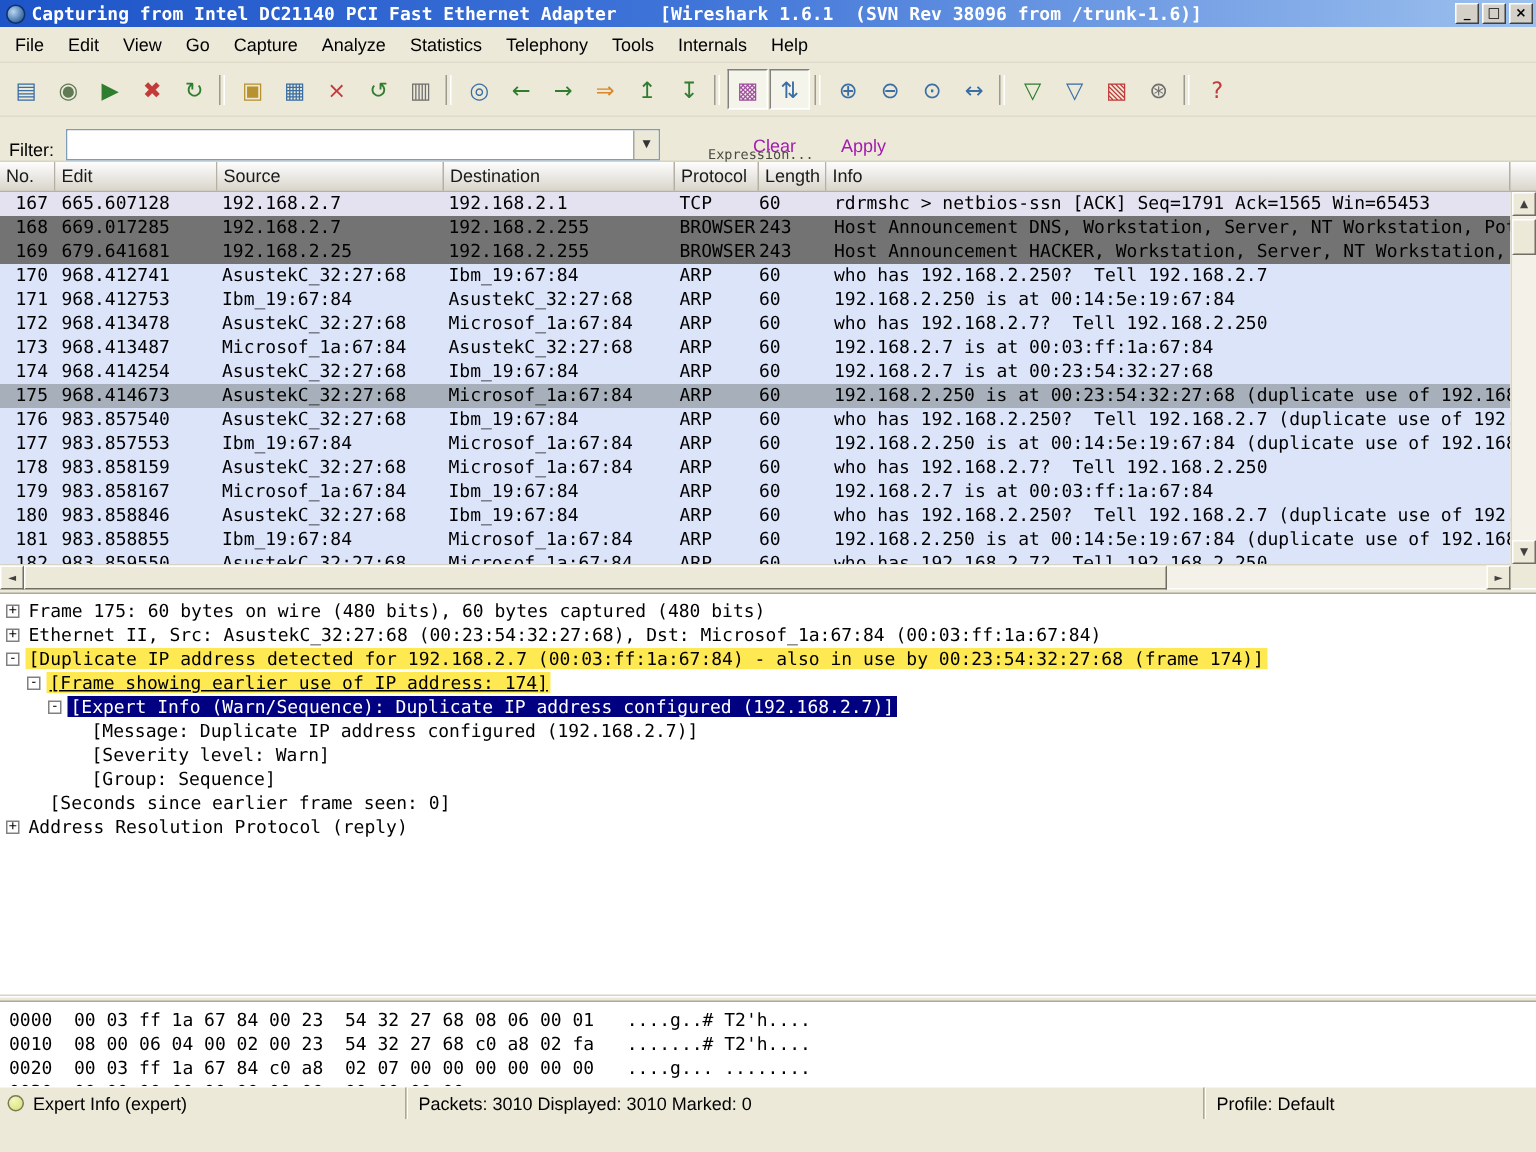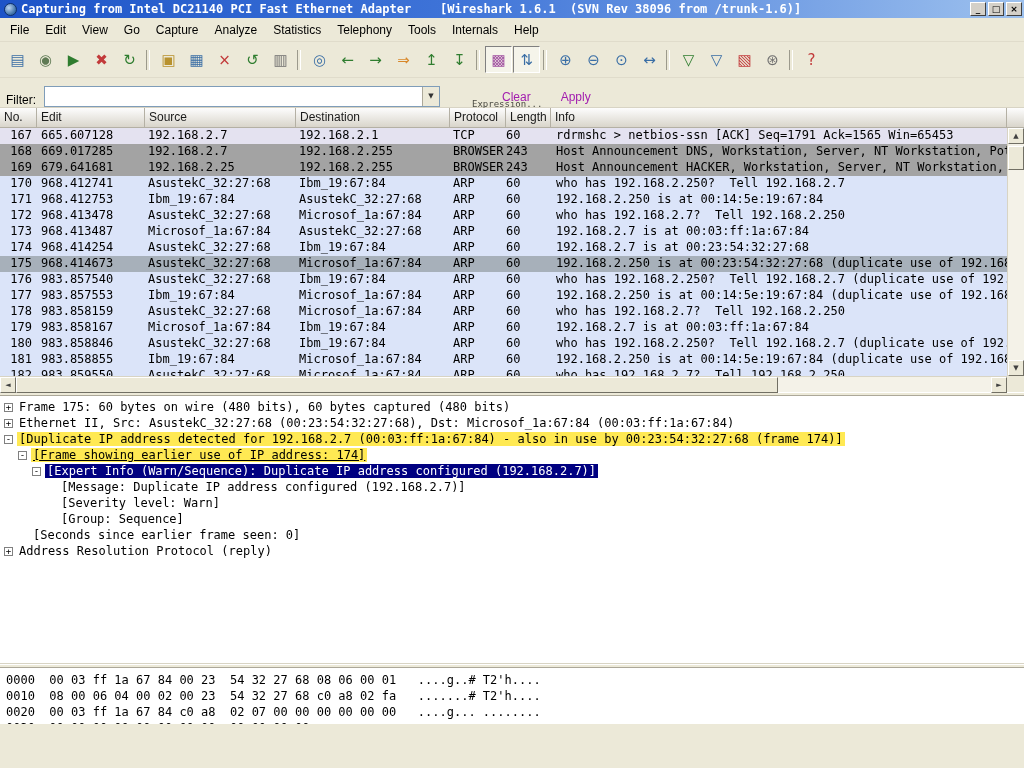--- a/index.html
+++ b/index.html
@@ -49,21 +49,21 @@
   .c-proto { width:56px;  padding-left:3px; }
   .c-len   { width:45px;  text-align:left; padding-right:4px; }
   .c-info  { flex:1; padding-left:5px; }
   .h-cell { font:12px/19px "Liberation Sans",sans-serif; color:#1a1a1a; border-right:1px solid #b4b0a4; text-align:left; padding:0 0 0 4px; background:linear-gradient(#fdfdfd,#d9d5cb); }
   .h-stub { width:17px; flex-shrink:0; }
 
   .rows-viewport { height:248px; position:relative; background:#fff; overflow:hidden; flex-shrink:0; }
   .p-rows { margin-right:17px; overflow:hidden; height:248px; }
   .p-row { display:flex; height:16px; line-height:16px; font:12px "DejaVu Sans Mono",monospace; color:#000; }
   .row-tcp      { background:#e4e2f0; }
-  .row-browser  { background:#a3a3a3; }
+  .row-browser  { background:#737373; }
   .row-arp      { background:#dbe4f9; }
   .row-selected { background:#a7b0ba; }
 
   
   .vscroll { position:absolute; top:0; right:0; width:17px; height:248px; background:#f4f2e8; border-left:1px solid #d8d4c4; }
   .sb-btn { width:16px; height:16px; background:#ece9d8; border:1px solid; border-color:#fff #716f64 #716f64 #fff;
             font:7px/14px "DejaVu Sans",sans-serif; text-align:center; color:#404040; }
   .vscroll .sb-btn { position:absolute; left:0; }
   .v-up { top:0; } .v-down { bottom:0; }
   .v-thumb { position:absolute; left:0; top:18px; width:16px; height:24px; background:#ece9d8; border:1px solid; border-color:#fff #716f64 #716f64 #fff; }
@@ -523,14 +523,22 @@
       <div class="hex-line">0000  00 03 ff 1a 67 84 00 23  54 32 27 68 08 06 00 01   ....g..# T2'h....</div>
 
       <div class="hex-line">0010  08 00 06 04 00 02 00 23  54 32 27 68 c0 a8 02 fa   .......# T2'h....</div>
 
       <div class="hex-line">0020  00 03 ff 1a 67 84 c0 a8  02 07 00 00 00 00 00 00   ....g... ........</div>
 
       <div class="hex-line">0030  00 00 00 00 00 00 00 00  00 00 00 00               ............</div>
 
   </div>
 
+  <div class="statusbar">
+    <div class="sb-sec sb-left">
+      <div class="led"></div>
+      <span>Expert Info (expert)</span>
+    </div>
+    <div class="sb-sec sb-mid">Packets: 3010 Displayed: 3010 Marked: 0</div>
+    <div class="sb-sec sb-right">Profile: Default</div>
+  </div>
 
 </div>
 
 </body></html>

